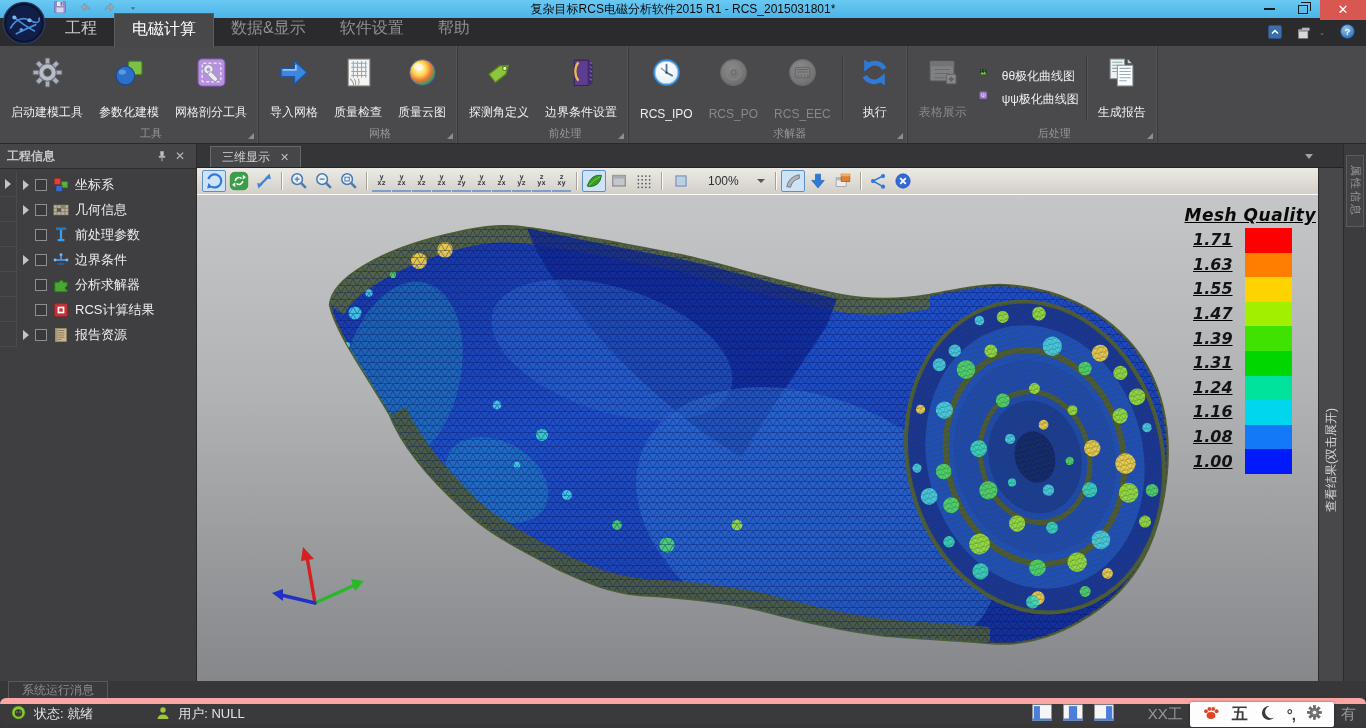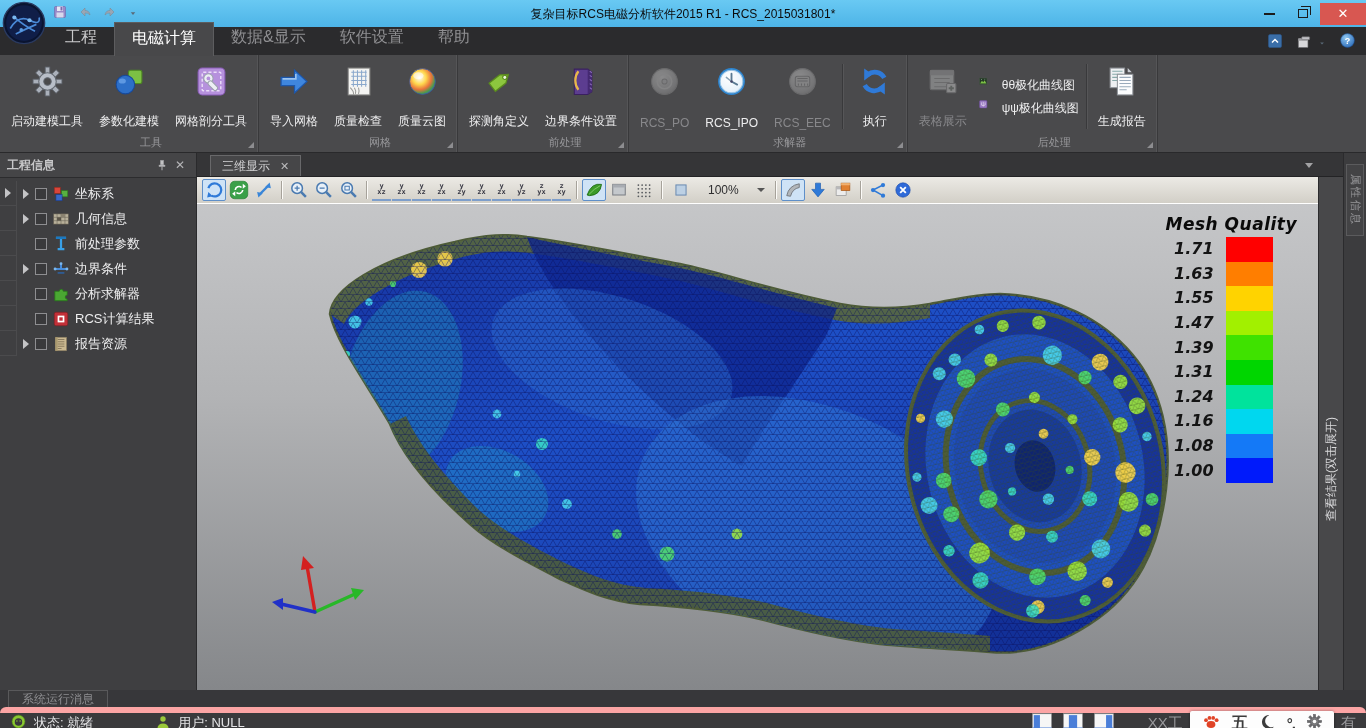--- a/index.html
+++ b/index.html
@@ -1,20 +1,20 @@
 <!DOCTYPE html>
 <html><head>
 <meta charset="utf-8">
 <style>
   *{box-sizing:border-box;margin:0;padding:0;}
   html,body{width:1366px;height:728px;overflow:hidden;}
   body{font-family:"Liberation Sans","DejaVu Sans",sans-serif;background:#37373a;position:relative;}
 
   
-  .titlebar{height:27px;background:linear-gradient(#69c9f3,#4db4e7);display:flex;align-items:center;position:relative;}
+  .titlebar{height:18px;background:linear-gradient(#69c9f3,#4db4e7);display:flex;align-items:center;position:relative;}
   .logo{position:absolute;left:2px;top:1px;width:44px;height:44px;z-index:9;}
   .qat{display:flex;gap:9px;margin-left:52px;align-items:center;z-index:2;}
   .win-title{position:absolute;left:0;right:0;text-align:center;font-size:12px;color:#0c0c0c;line-height:22px;}
   .win-controls{margin-left:auto;display:flex;z-index:3;height:22px;}
   .win-btn{width:34px;height:22px;display:flex;align-items:center;justify-content:center;}
   .win-btn.close{background:#d85751;width:46px;}
   .glyph-min{width:11px;height:2px;background:#1b1b1b;}
   .glyph-max{width:10px;height:9px;border:1.5px solid #1b1b1b;position:relative;background:transparent;}
   .glyph-max::before{content:"";position:absolute;left:2px;top:-4px;width:9px;height:8px;border:1.5px solid #1b1b1b;border-bottom:none;border-left:none;}
   .glyph-x{color:#fff;font-size:13px;font-weight:bold;line-height:1;}
@@ -65,21 +65,21 @@
 
   .vp-toolbar{height:27px;background:linear-gradient(#eceae5,#d2cfc7);border-bottom:1px solid #ffffff;display:flex;align-items:center;padding:0 5px;gap:1px;}
   .tb-btn{width:24px;height:22px;display:flex;align-items:center;justify-content:center;border:1px solid transparent;border-radius:2px;flex:none;}
   .tb-btn.selected{background:#cfe3f6;border-color:#5e8fc9;}
   .tb-sep{width:1px;height:18px;background:#a6a29a;box-shadow:1px 0 0 #fcfbf8;margin:0 4px;flex:none;}
   .tb-view{width:19px;height:22px;display:flex;flex-direction:column;align-items:center;justify-content:center;font-size:7px;font-weight:bold;color:#3a3a45;line-height:6px;border-bottom:2px solid #7d9ecb;flex:none;font-family:"DejaVu Sans Mono",monospace;}
   .tb-zoom{display:flex;align-items:center;gap:18px;font-size:12px;color:#2e2e30;padding:0 5px;}
   .tb-zoom .dd{width:0;height:0;border-top:4px solid #555;border-left:4px solid transparent;border-right:4px solid transparent;}
 
   .viewport{flex:1;position:relative;background:linear-gradient(180deg,#c5c6c8 0%,#b2b3b5 40%,#85878a 100%);overflow:hidden;}
-  .legend{position:absolute;right:21px;top:10px;z-index:4;}
+  .legend{position:absolute;right:2px;top:10px;z-index:4;text-decoration:underline;}
   .legend-title{font-size:17px;font-weight:bold;font-style:italic;color:#0a0a0a;text-align:center;margin-bottom:3px;font-family:"DejaVu Sans",sans-serif;letter-spacing:.5px;}
   .legend-row{display:flex;align-items:center;height:24.6px;}
   .legend-val{width:60px;text-align:right;font-size:16px;font-weight:bold;font-style:italic;color:#141414;padding-right:12px;font-family:"DejaVu Sans",sans-serif;line-height:1;}
   .legend-swatch{width:47px;height:24.6px;flex:none;}
 
   .results-strip{width:25px;background:#48484a;border-left:1px solid #2b2b2d;position:relative;}
   .strip-text{position:absolute;top:57%;left:50%;transform:translate(-50%,-50%) rotate(-90deg);white-space:nowrap;font-size:12px;color:#dadadc;}
   .rail{width:23px;background:#3c3c3e;border-left:1px solid #2b2b2d;position:relative;}
   .rail-tab{position:absolute;top:11px;left:2px;width:18px;padding:9px 0;border:1px solid #5b5b5d;background:#434345;color:#98989b;font-size:11px;display:flex;justify-content:center;}
   .rail-tab span{writing-mode:vertical-rl;text-orientation:sideways;letter-spacing:2px;}
@@ -268,51 +268,51 @@
             <path d="M13 6 c-4 5 -4 13 0 18" stroke="#e8b84a" stroke-width="2.2" fill="none"></path>
             <path d="M24 6 l2 1.5 M24 10 l2 1.5 M24 14 l2 1.5 M24 18 l2 1.5 M24 22 l2 1.5" stroke="#8a6ab8" stroke-width="1"></path>
           </svg>
           <span class="lbl">边界条件设置</span>
         </div>
       </div>
     <div class="rlabel">前处理<span class="corner"></span></div>
     </div>
     <div class="rgroup">
       <div class="rbtns">
-        <div class="rbtn disabled">
-          <svg width="33" height="33" viewBox="0 0 32 32">
-            <defs>
-              <radialGradient id="po1" cx=".4" cy=".32" r=".8">
-                <stop offset="0" stop-color="#e8e8ea"></stop>
-                <stop offset=".7" stop-color="#b4b4b8"></stop>
-                <stop offset="1" stop-color="#8e8e92"></stop>
-              </radialGradient>
-            </defs>
-            <circle cx="16" cy="16" r="12.5" fill="url(#po1)" stroke="#9a9a9e"></circle>
-            <circle cx="16" cy="16" r="7" fill="none" stroke="#d8d8da" stroke-width="1.5"></circle>
-            <circle cx="16" cy="16" r="2.5" fill="#cacace" stroke="#9a9a9e"></circle>
-          </svg>
-          <span class="lbl">RCS_PO</span>
-        </div>
         <div class="rbtn">
           <svg width="33" height="33" viewBox="0 0 32 32">
             <defs>
               <radialGradient id="ip1" cx=".4" cy=".3" r=".85">
                 <stop offset="0" stop-color="#ffffff"></stop>
                 <stop offset=".75" stop-color="#e8f2fa"></stop>
                 <stop offset="1" stop-color="#bcd8ee"></stop>
               </radialGradient>
             </defs>
             <circle cx="16" cy="16" r="13" fill="#2e86d0"></circle>
             <circle cx="16" cy="16" r="11" fill="url(#ip1)" stroke="#9ac4e4"></circle>
             <path d="M16 8.5 V16 L21.5 19" stroke="#5a7a92" stroke-width="1.8" fill="none" stroke-linecap="round"></path>
             <path d="M16 16 L11 12" stroke="#8aa2b4" stroke-width="1.4" stroke-linecap="round"></path>
             <circle cx="16" cy="16" r="1.2" fill="#446"></circle>
           </svg>
           <span class="lbl">RCS_IPO</span>
+        </div>
+        <div class="rbtn disabled">
+          <svg width="33" height="33" viewBox="0 0 32 32">
+            <defs>
+              <radialGradient id="po1" cx=".4" cy=".32" r=".8">
+                <stop offset="0" stop-color="#e8e8ea"></stop>
+                <stop offset=".7" stop-color="#b4b4b8"></stop>
+                <stop offset="1" stop-color="#8e8e92"></stop>
+              </radialGradient>
+            </defs>
+            <circle cx="16" cy="16" r="12.5" fill="url(#po1)" stroke="#9a9a9e"></circle>
+            <circle cx="16" cy="16" r="7" fill="none" stroke="#d8d8da" stroke-width="1.5"></circle>
+            <circle cx="16" cy="16" r="2.5" fill="#cacace" stroke="#9a9a9e"></circle>
+          </svg>
+          <span class="lbl">RCS_PO</span>
         </div>
         <div class="rbtn disabled">
           <svg width="33" height="33" viewBox="0 0 32 32">
             <defs>
               <radialGradient id="ee1" cx=".4" cy=".32" r=".8">
                 <stop offset="0" stop-color="#ececee"></stop>
                 <stop offset=".7" stop-color="#b8b8bc"></stop>
                 <stop offset="1" stop-color="#929296"></stop>
               </radialGradient>
             </defs>

